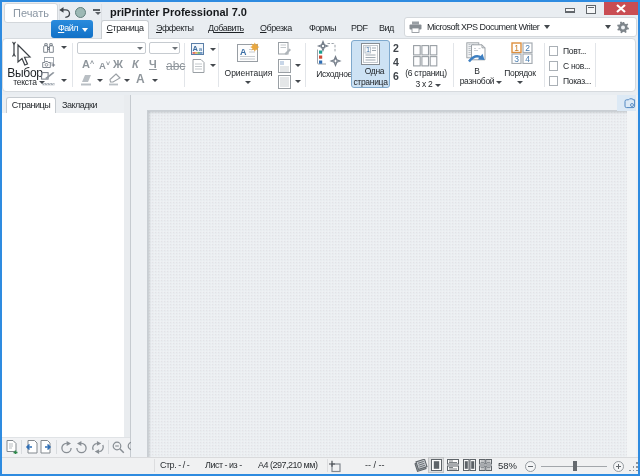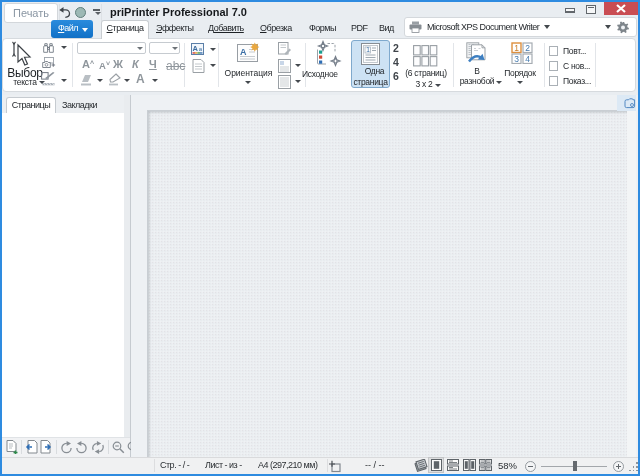--- a/index.html
+++ b/index.html
@@ -175,21 +175,21 @@
       <path d="M9 1.5 l1.3 3.2 3.2 1.3-3.2 1.3L9 10.5 7.7 7.3 4.5 6l3.2-1.3z" fill="#fff" stroke="#767f8b" stroke-width="1.2"></path>
       <circle cx="9" cy="6" r="1.7" fill="none" stroke="#767f8b" stroke-width="1"></circle>
       <path d="M21.5 16.5 l1.3 3.2 3.2 1.3-3.2 1.3-1.3 3.2-1.3-3.2-3.2-1.3 3.2-1.3z" fill="#fff" stroke="#767f8b" stroke-width="1.2"></path>
       <circle cx="21.5" cy="21" r="1.7" fill="none" stroke="#767f8b" stroke-width="1"></circle>
       <path d="M13.5 3.5 h6 q1.5 0 1.5 1.5 v7" fill="none" stroke="#9aa1a8" stroke-width="1" stroke-dasharray="2.5 1.5"></path>
       <path d="M3.5 9.5 V23 q0 1 1 1 H12" fill="none" stroke="#9aa1a8" stroke-width="1"></path>
       <rect x="5" y="10.5" width="3.2" height="3.2" fill="#1a9e8f"></rect>
       <rect x="5" y="15.5" width="3.2" height="3.2" fill="#d04a36"></rect>
       <rect x="5" y="20.5" width="3.2" height="3.2" fill="#2e6db4"></rect>
     </svg>
-<div class="txt" style="left:302px;top:31px;width:50px;text-align:left;font-size:8.5px;letter-spacing:-0.3px;">Исходное</div>
+<div class="txt" style="left:302px;top:31px;width:50px;text-align:right;font-size:8.5px;letter-spacing:-0.3px;">Исходное</div>
 <div class="abs" style="left:351px;top:2px;width:39px;height:48px;background:#cde2f4;border:1px solid #7fa9cd;border-radius:3px;"></div>
 <svg class="abs" style="left:361px;top:5px;" width="19" height="22" viewBox="0 0 19 22">
       <rect x="0.5" y="0.5" width="18" height="21" fill="#fff" stroke="#878d93" stroke-width="1"></rect>
       <rect x="2.5" y="2.5" width="14" height="17" fill="#fdfdfd" stroke="#c3c8cd" stroke-width="1"></rect>
       <rect x="4" y="4" width="5.5" height="6" fill="none" stroke="#a8b4c0" stroke-width="0.8"></rect>
       <text x="5.2" y="9" font-size="6.5" fill="#3a6ea5" font-family="Liberation Sans">1</text>
       <path d="M11 5 h4 M11 7.5 h4 M4.5 12 h10 M4.5 14.5 h10 M4.5 17 h10" stroke="#9fa9b2" stroke-width="1"></path>
     </svg>
 <div class="txt" style="left:351px;top:28px;width:39px;text-align:center;font-size:8.5px;letter-spacing:-0.3px;padding-left:8px;">Одна</div>
 <div class="txt" style="left:351px;top:38.5px;width:39px;text-align:center;font-size:8.5px;letter-spacing:-0.3px;">страница</div>

